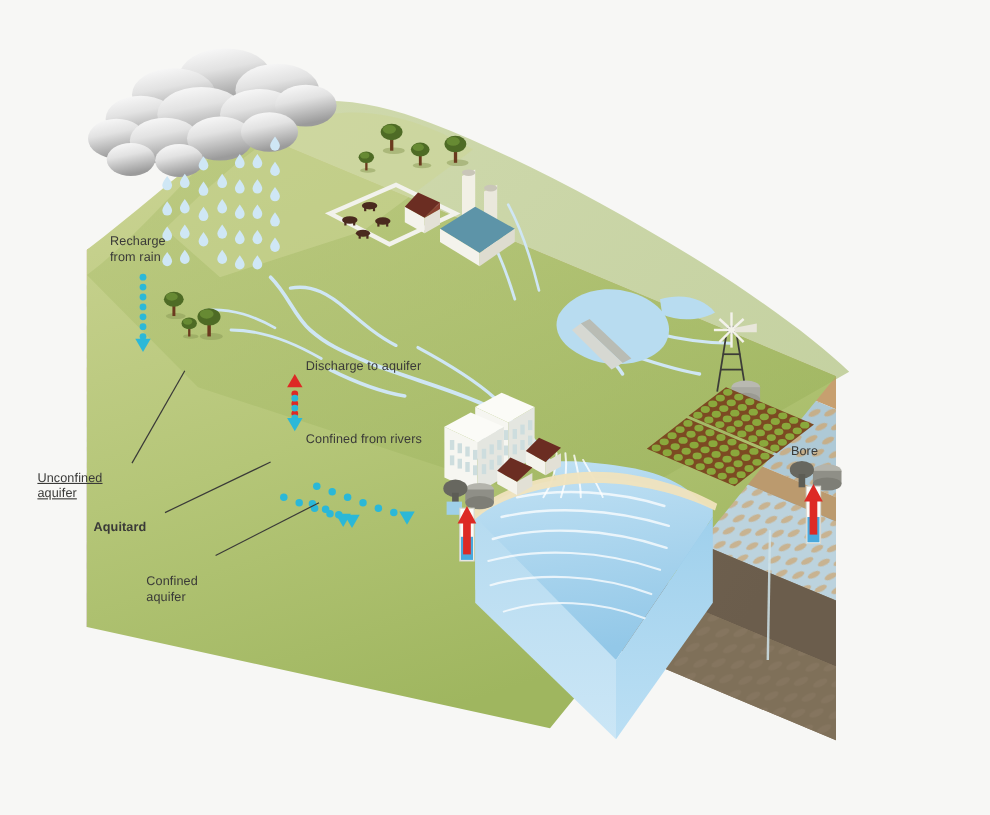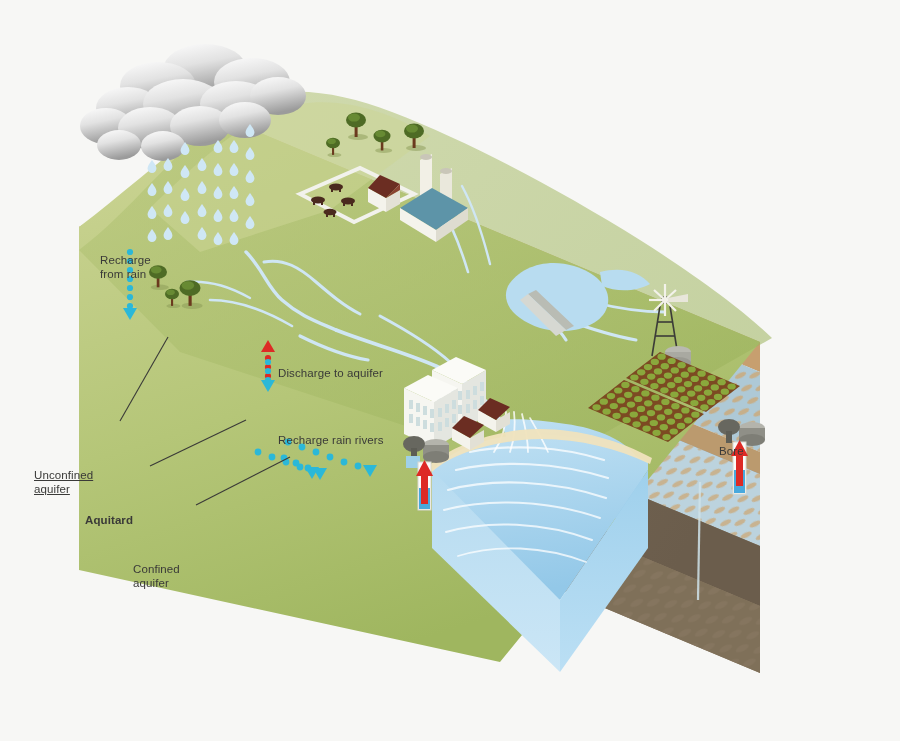--- a/index.html
+++ b/index.html
@@ -2,21 +2,21 @@
 <html><head>
 <meta charset="utf-8">
 <title>Groundwater System Diagram</title>
 <style>
   html,body{margin:0;padding:0;background:#f7f7f5;}
   body{width:900px;height:741px;overflow:hidden;
        font-family:"Liberation Sans","DejaVu Sans",sans-serif;}
   #stage{position:relative;width:900px;height:741px;background:#f7f7f5;}
   #scene{position:absolute;left:0;top:0;width:900px;height:741px;}
   .lbl{position:absolute;color:#3a3a38;font-size:11.5px;line-height:13.5px;
-       white-space:pre-line;letter-spacing:.1px;margin-top:40px;}
+       white-space:pre-line;letter-spacing:.1px;}
 </style>
 </head>
 <body>
 
 <div id="stage">
 
   <svg id="scene" viewBox="0 0 900 741">
     <defs>
       <linearGradient id="gGrass" x1="0" y1="0" x2="0.4" y2="1">
         <stop offset="0" stop-color="#cdd596"></stop>
@@ -625,21 +625,21 @@
         <line x1="120" y1="421" x2="168" y2="337"></line>
         <line x1="150" y1="466" x2="246" y2="420"></line>
         <line x1="196" y1="505" x2="290" y2="457"></line>
       </g>
   </svg>
 
   <div id="labels">
       <div class="lbl" style="left: 100px; top: 214px;">Recharge
 from rain</div>
       <div class="lbl" style="left: 278px; top: 327px;">Discharge to aquifer</div>
-      <div class="lbl" style="left: 278px; top: 394px;">Recharge rain rivers</div>
+      <div class="lbl" style="left: 278px; top: 394px;">Confined from rivers</div>
       <div class="lbl" style="left: 34px; top: 429px; text-decoration: underline;">Unconfined
 aquifer</div>
       <div class="lbl" style="left: 85px; top: 474px; font-weight: bold;">Aquitard</div>
       <div class="lbl" style="left: 133px; top: 523px;">Confined
 aquifer</div>
       <div class="lbl" style="left: 719px; top: 405px; text-align: right;">Bore</div>
     </div>
 </div>
 
 </body></html>

